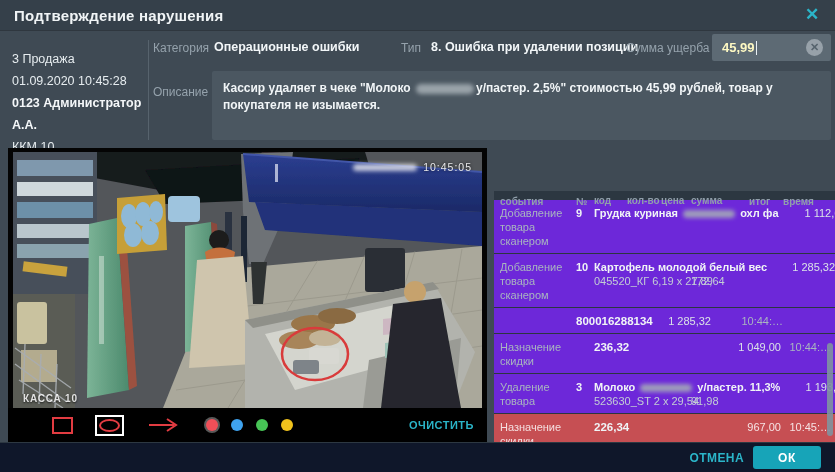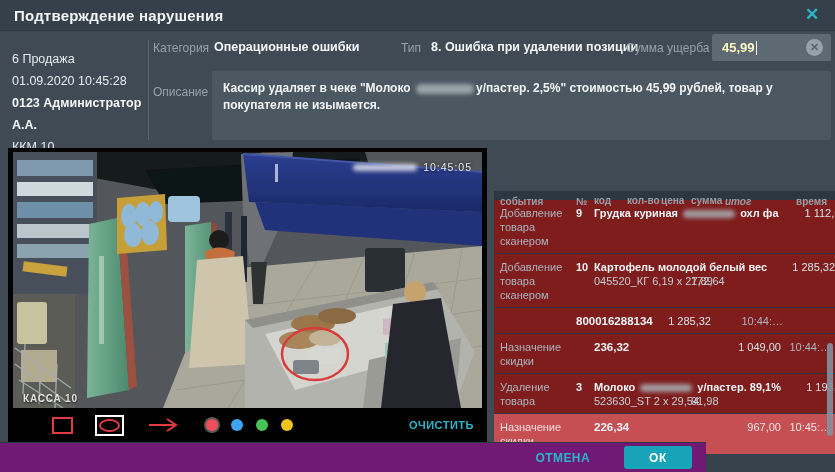--- a/index.html
+++ b/index.html
@@ -93,67 +93,67 @@
     background:#37424c; overflow:hidden;margin-top:43px;
   }
   .thead {
     display:grid; grid-template-columns:76px 18px 1fr 70px 48px;
     padding:0 4px 0 6px; height:20px; align-items:center;
     background:#2c3741; color:#919fab; font-size:10px; font-weight:bold;
   }
   .h-main { position:relative; height:100%; }
   .h-main span { position:absolute; top:4px; }
   .h-kod { left:0; } .h-kolvo { left:33px; } .h-cena { left:67px; } .h-summa { left:97px; }
-  .h-total { padding-left:12px;font-style:italic; } .h-time { text-align:right; padding-right:4px; }
+  .h-total { padding-left:36px; } .h-time { text-align:left; padding-right:4px; }
   .trow {
     display:grid; grid-template-columns:76px 18px 1fr 70px 48px;
     padding:6px 4px 5px 6px; border-bottom:1px solid #2c3640;
-    background:#7f1d1d; font-size:11px; line-height:14px; cursor:pointer;
+    background:#6d28d9; font-size:11px; line-height:14px; cursor:pointer;
   }
   .trow.clipped { margin-top:-11px; }
   .c-event { color:#a9b5bf; padding-right:4px; }
   .c-num { font-weight:bold; color:#eef2f5; }
   .name-line { font-weight:bold; color:#f0f4f6; white-space:nowrap; }
   .detail-line { color:#c3cdd4; position:relative; white-space:nowrap; }
   .d-sum { position:absolute; left:97px; }
   .value-line { font-weight:bold; color:#f0f4f6; font-size:11.5px; }
   .c-total { text-align:right; color:#dbe2e7; padding-right:2px; }
   .c-time { text-align:right; color:#a9b5bf; }
   .trow.alert { background:var(--alert); border-bottom-color:var(--alert); }
   .trow.alert .c-event { color:#f5dedf; }
   .trow.alert .c-total, .trow.alert .c-time { color:#f6e3e4; }
   .vscroll {
     position:absolute; right:2px; top:152px; width:6px; height:93px;
     background:#8092a0; border-radius:3px; opacity:.9; cursor:grab;
   }
   
   .footer {
-    position:absolute; left:0; top:442px; width:706px; height:30px;
-    background:#701a75; border-top:1px solid #2d3842;
-    display:flex; align-items:center; justify-content:flex-end; gap:34px; padding-right:14px;
+    position:absolute; left:0; top:442px; width:835px; height:30px;
+    background:#0f172a; border-top:1px solid #2d3842;
+    display:flex; align-items:center; justify-content:flex-end; gap:9px; padding-right:14px;
   }
   .cancel-label { font-size:12px; font-weight:bold; color:var(--accent); letter-spacing:.4px; cursor:pointer; }
   .ok-button {
     width:68px; height:23px; background:#17a4b8; border-radius:3px; border:none;
     color:#fff; font-size:12px; font-weight:bold; letter-spacing:.6px;
     font-family:"Liberation Sans", sans-serif; cursor:pointer;
   }
 </style>
 </head>
 <body>
 
 <div id="app">
 
   <div class="titlebar">
     <span class="title">Подтверждение нарушения</span>
     <span class="close-x">✕</span>
   </div>
 
   <div class="info">
-    <div>6 Продажа</div>
+    <div>3 Продажа</div>
     <div>01.09.2020 10:45:28</div>
     <div class="bold">0123 Администратор А.А.</div>
     <div>ККМ 10</div>
   </div>
   <div class="vdivider"></div>
 
   <span class="flabel" style="left:153px; top:41px;">Категория</span>
   <span class="fvalue" style="left:214px; top:40px;">Операционные ошибки</span>
   <span class="flabel" style="left:401px; top:41px;">Тип</span>
   <span class="fvalue" style="left:431px; top:40px;">8. Ошибка при удалении позиции</span>
@@ -359,21 +359,21 @@
       <div class="value-line">236,32</div>
     </div>
     <div class="c-total">1 049,00</div>
     <div class="c-time">10:44:…</div>
   </div>
 
   <div class="trow">
     <div class="c-event">Удаление товара</div>
     <div class="c-num">3</div>
     <div class="c-main">
-      <div class="name-line"><span class="name-pre">Молоко </span><span class="blur-chip blur-name"></span><span class="name-post"> у/пастер. 89,1%</span></div>
+      <div class="name-line"><span class="name-pre">Молоко </span><span class="blur-chip blur-name"></span><span class="name-post"> у/пастер. 11,3%</span></div>
       <div class="detail-line"><span class="d-left">523630_ST 2 x 29,54</span><span class="d-sum">91,98</span></div>
 
     </div>
     <div class="c-total">1 193,34</div>
 
   </div>
 
   <div class="trow alert">
     <div class="c-event">Назначение скидки</div>
     <div class="c-num"></div>

